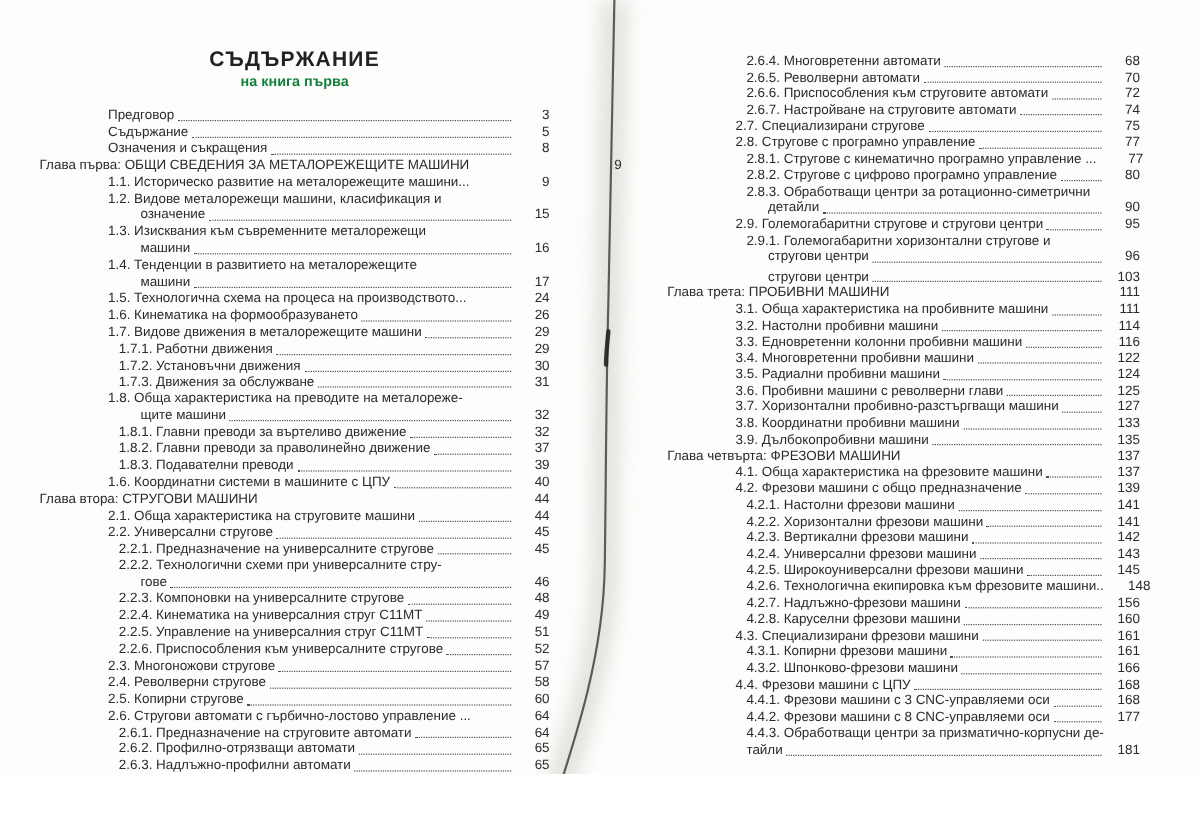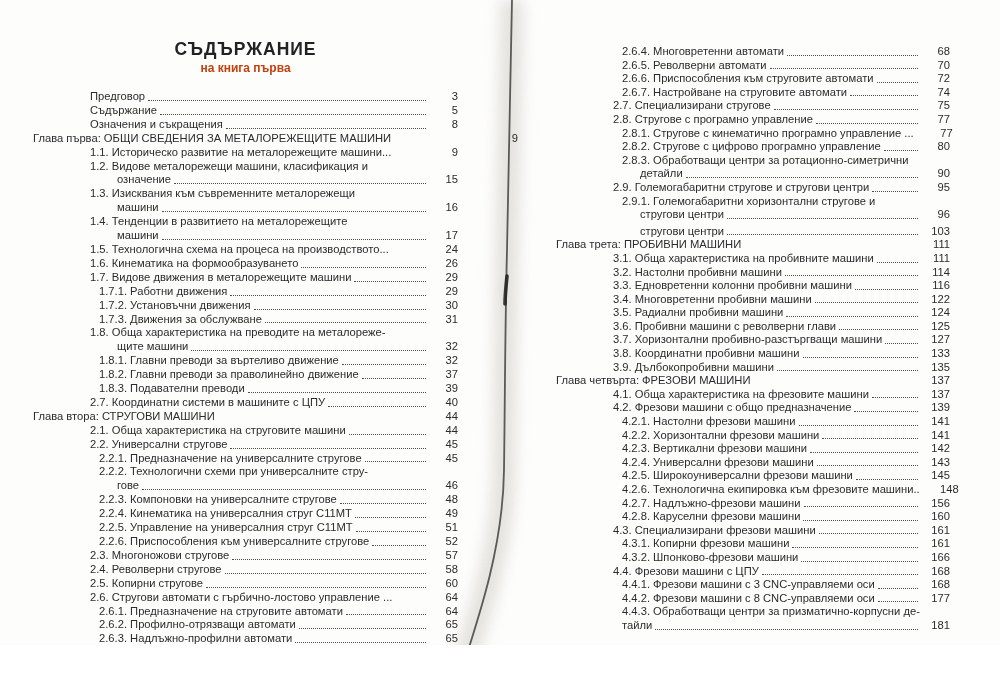--- a/index.html
+++ b/index.html
@@ -12,21 +12,21 @@
   .gutter-svg{position:absolute;left:0;top:0;width:1000px;height:697px;pointer-events:none;}
   .page{position:absolute;}
   .page-left{left:33px;top:40px;width:425px;}
   .page-right{left:556px;top:30px;width:394px;}
   .toc-title{
     margin:0;text-align:center;font-size:17.5px;font-weight:bold;
     letter-spacing:1px;line-height:19px;color:#222;
   }
   .toc-subtitle{
     margin-top:2px;text-align:center;font-size:12px;font-weight:bold;
-    line-height:14px;color:#c2410c;
+    line-height:14px;color:#15803d;
   }
   .rows{margin-top:15px;}
   .page-left  .rows .row{line-height:13.9px;}
   .page-right .rows .row{line-height:13.6px;}
   .row{display:flex;font-size:11.2px;}
   .row .txt{white-space:nowrap;flex:none;}
   .row .leader{flex:1;margin:0 4px 3px 3px;border-bottom:1.5px dotted #4e4e4e;min-width:4px;}
   .row .leader.nodots{border-bottom:none;}
   .row .pg{flex:none;width:28px;text-align:right;}
   .lvl0{padding-left:0;gap:44px;}
@@ -183,21 +183,21 @@
     <span class="pg">37</span>
   </div>
 
   <div class="row lvl2">
     <span class="txt">1.8.3. Подавателни преводи</span>
     <span class="leader"></span>
     <span class="pg">39</span>
   </div>
 
   <div class="row lvl1">
-    <span class="txt">2.7. Координатни системи в машините с ЦПУ</span>
+    <span class="txt">1.6. Координатни системи в машините с ЦПУ</span>
     <span class="leader"></span>
     <span class="pg">40</span>
   </div>
 
   <div class="row lvl0">
     <span class="txt">Глава втора: СТРУГОВИ МАШИНИ</span>
     <span class="leader nodots"></span>
     <span class="pg">44</span>
   </div>
 

